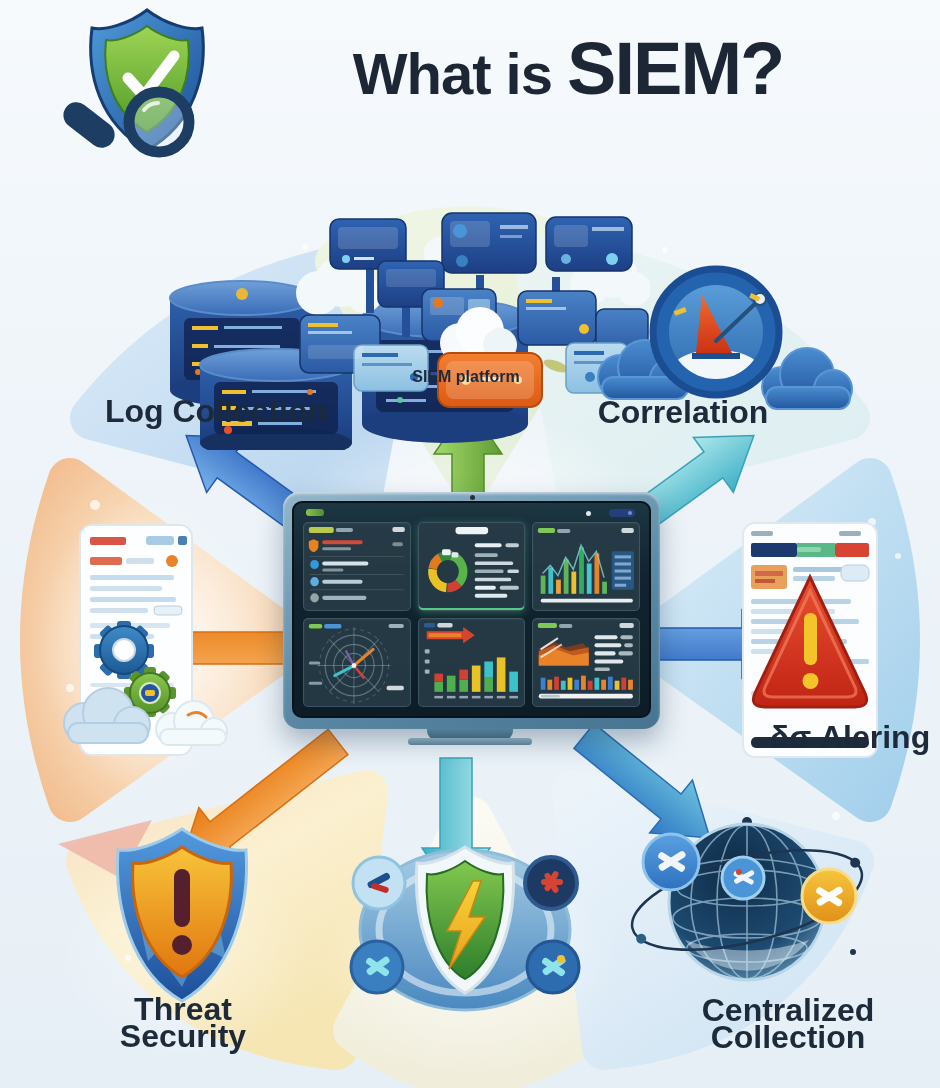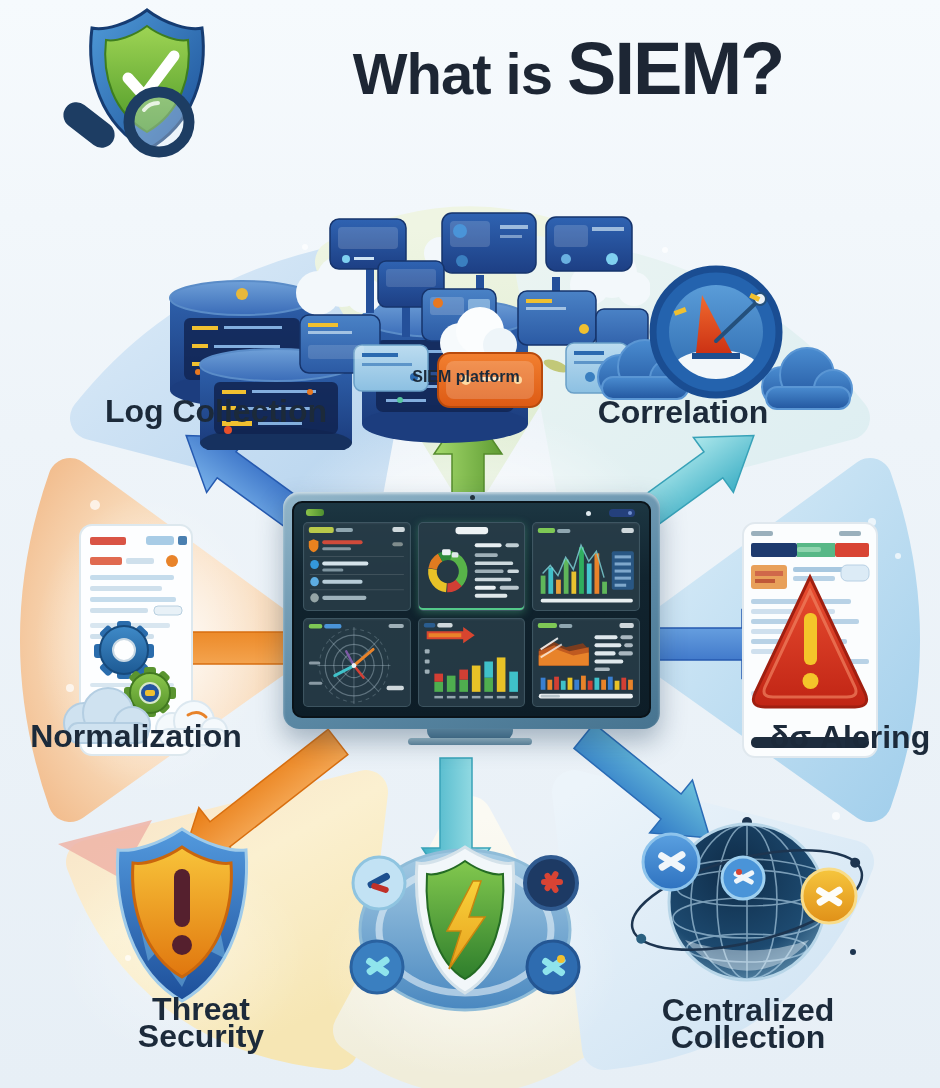--- a/index.html
+++ b/index.html
@@ -859,24 +859,22 @@
   </div>
   <div class="stand"></div>
   <div class="stand-base"></div>
 
   <div class="lbl" style="left:216px;top:398px;">
     <span>Log Collection</span></div>
   <div class="lbl" style="left:466px;top:363px;font-size:16px;">
     <span>SIEM platform</span></div>
   <div class="lbl" style="left:683px;top:399px;">
     <span>Correlation</span></div>
-  <div class="lbl" style="left:136px;top:723px;">
-    <span>Normalization</span></div>
   <div class="lbl" style="left:850px;top:724px;">
     <span>δσ Alering</span></div>
-  <div class="lbl" style="left:183px;top:996px;margin-left:18px;">
+  <div class="lbl" style="left:183px;top:996px;">
     <span>Threat</span><br>
     <span>Security</span></div>
-  <div class="lbl" style="left:748px;top:997px;">
+  <div class="lbl" style="left:788px;top:997px;">
     <span>Centralized</span><br>
     <span>Collection</span></div>
 
 </div>
 
 </body></html>

